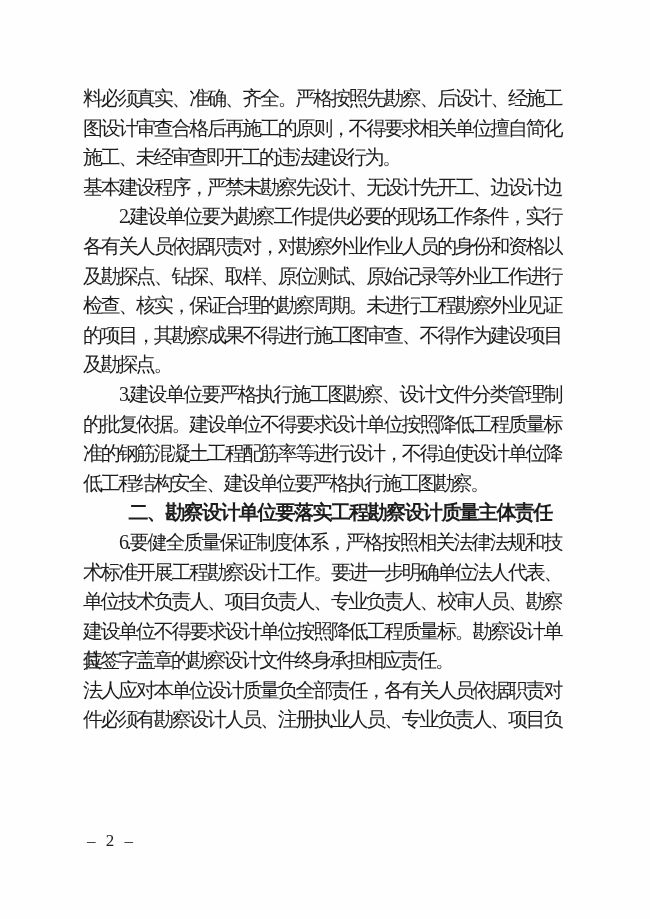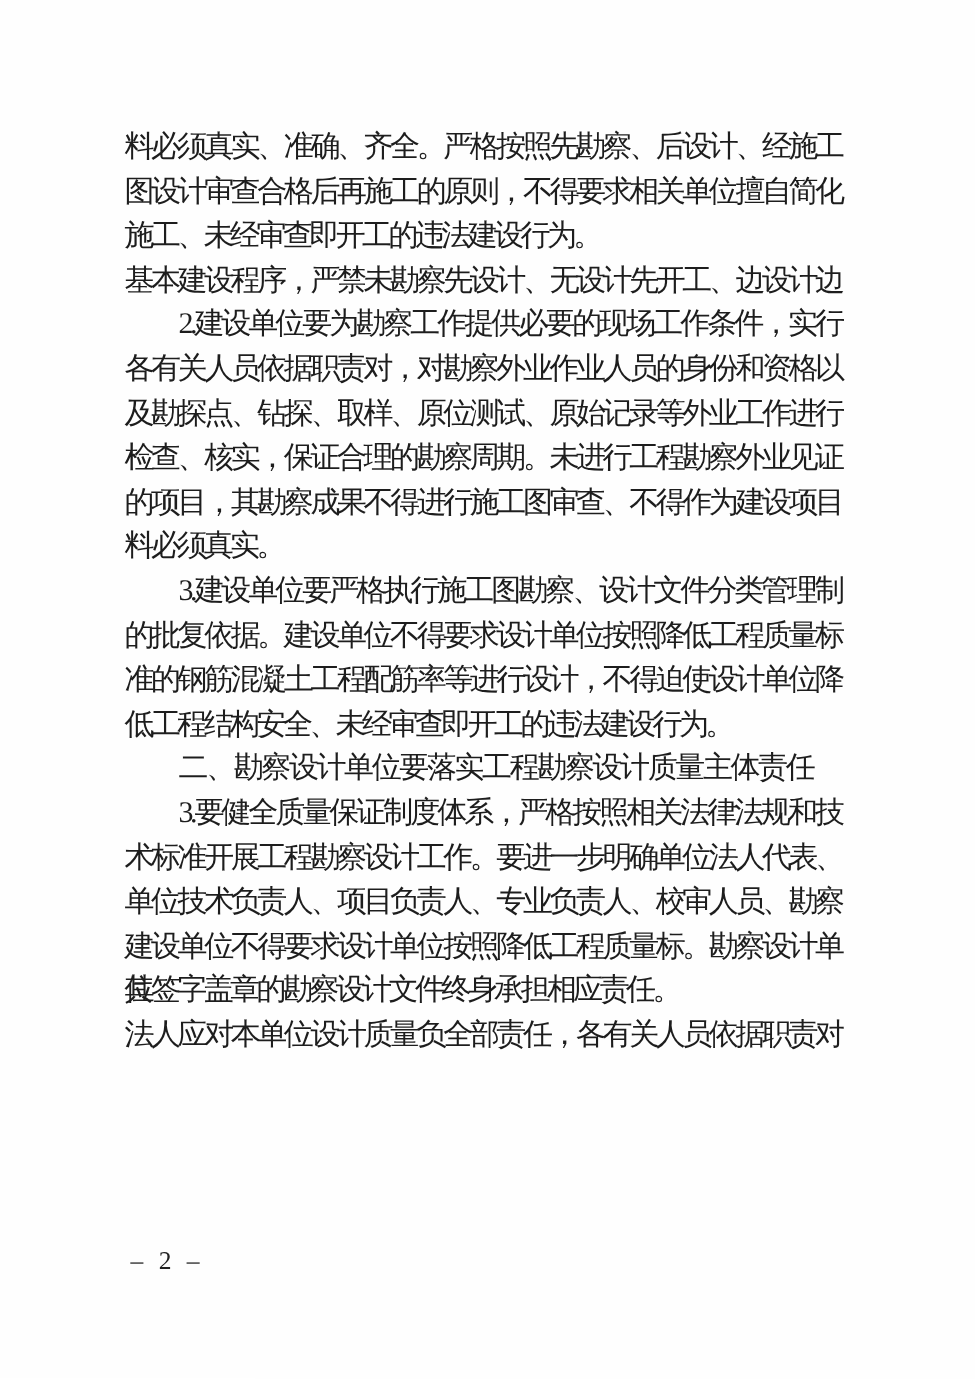--- a/index.html
+++ b/index.html
@@ -31,22 +31,23 @@
     overflow: visible;
   }
   .line.j {
     text-align: justify;
     text-align-last: justify;
   }
   .line.in {
     padding-left: 36px;
   }
   .line.b {
-    font-weight: normal;
+    font-weight: bold;
     letter-spacing: -1.6px;
+    text-align: center;
   }
   .page-number {
     position: absolute;
     left: 87px;
     top: 831px;
     font-size: 17px;
     line-height: 20px;
     letter-spacing: 3px;
     color: #222222;
     font-family: "Liberation Serif", "DejaVu Serif", serif;
@@ -59,27 +60,28 @@
   <div class="doc-body">
       <div class="line j">料必须真实、准确、齐全。严格按照先勘察、后设计、经施工</div>
       <div class="line j">图设计审查合格后再施工的原则，不得要求相关单位擅自简化</div>
       <div class="line">施工、未经审查即开工的违法建设行为。</div>
       <div class="line j">基本建设程序，严禁未勘察先设计、无设计先开工、边设计边</div>
       <div class="line j in">2.建设单位要为勘察工作提供必要的现场工作条件，实行</div>
       <div class="line j">各有关人员依据职责对，对勘察外业作业人员的身份和资格以</div>
       <div class="line j">及勘探点、钻探、取样、原位测试、原始记录等外业工作进行</div>
       <div class="line j">检查、核实，保证合理的勘察周期。未进行工程勘察外业见证</div>
       <div class="line j">的项目，其勘察成果不得进行施工图审查、不得作为建设项目</div>
-      <div class="line">料必须真实。</div>
+      <div class="line">及勘探点。</div>
       <div class="line j in">3.建设单位要严格执行施工图勘察、设计文件分类管理制</div>
       <div class="line j">的批复依据。建设单位不得要求设计单位按照降低工程质量标</div>
       <div class="line j">准的钢筋混凝土工程配筋率等进行设计，不得迫使设计单位降</div>
-      <div class="line">低工程结构安全、未经审查即开工的违法建设行为。</div>
+      <div class="line">低工程结构安全、建设单位要严格执行施工图勘察。</div>
       <div class="line in b">二、勘察设计单位要落实工程勘察设计质量主体责任</div>
-      <div class="line j in">3.要健全质量保证制度体系，严格按照相关法律法规和技</div>
+      <div class="line j in">6.要健全质量保证制度体系，严格按照相关法律法规和技</div>
       <div class="line j">术标准开展工程勘察设计工作。要进一步明确单位法人代表、</div>
       <div class="line j">单位技术负责人、项目负责人、专业负责人、校审人员、勘察</div>
       <div class="line j">建设单位不得要求设计单位按照降低工程质量标。勘察设计单位</div>
       <div class="line">其签字盖章的勘察设计文件终身承担相应责任。</div>
       <div class="line j">法人应对本单位设计质量负全部责任，各有关人员依据职责对</div>
+      <div class="line j">件必须有勘察设计人员、注册执业人员、专业负责人、项目负</div>
     </div>
   <div class="page-number">– 2 –</div>
 </div>
 
 </body></html>

